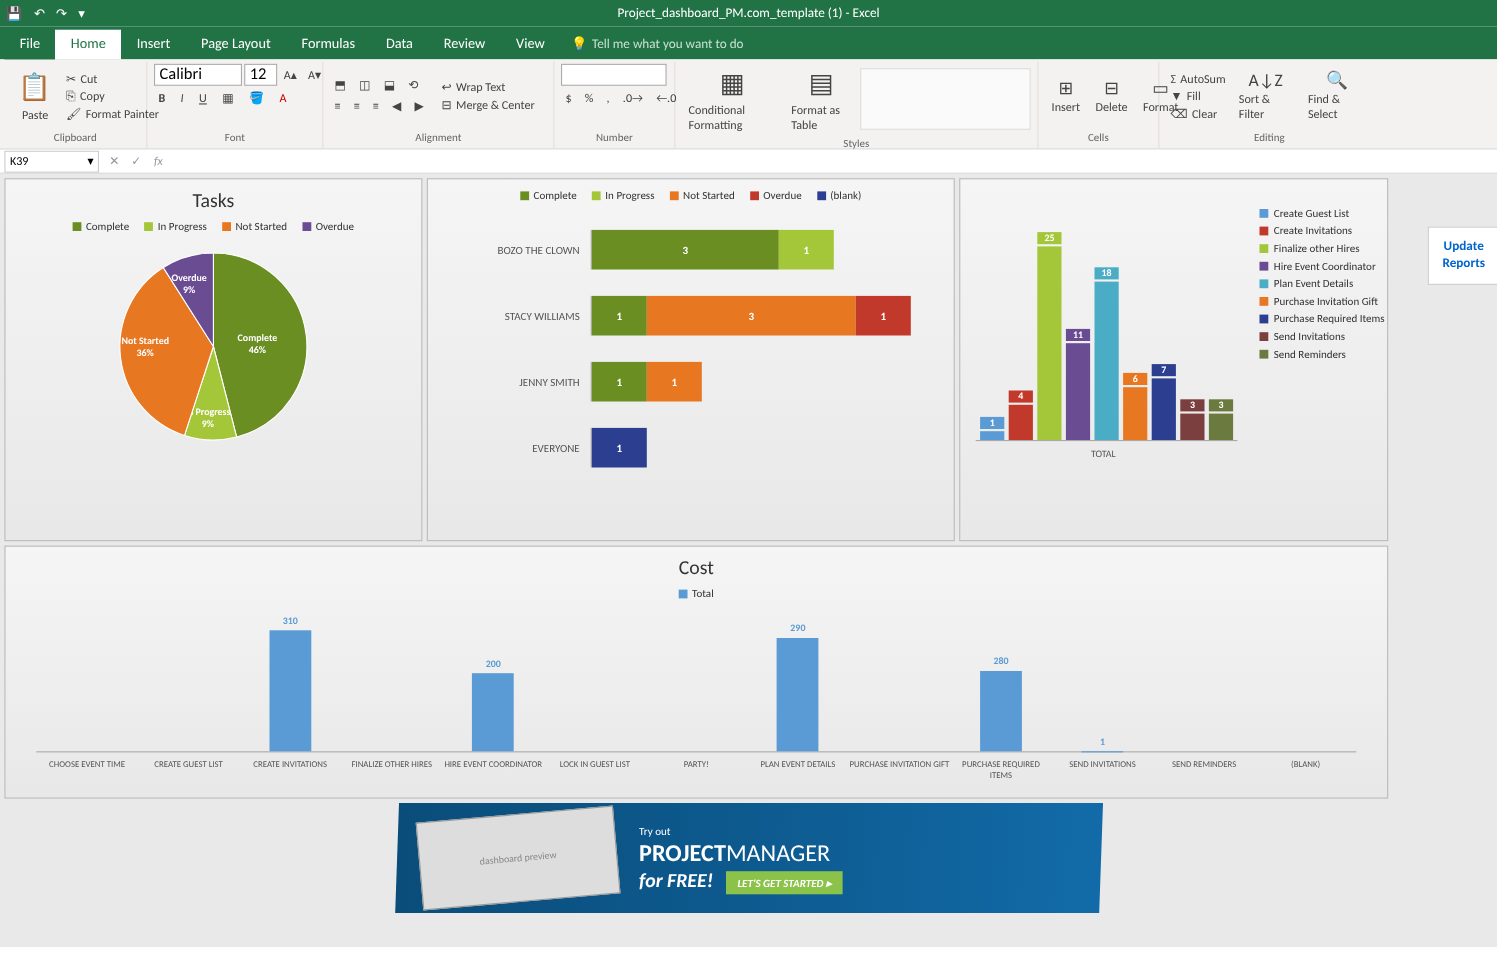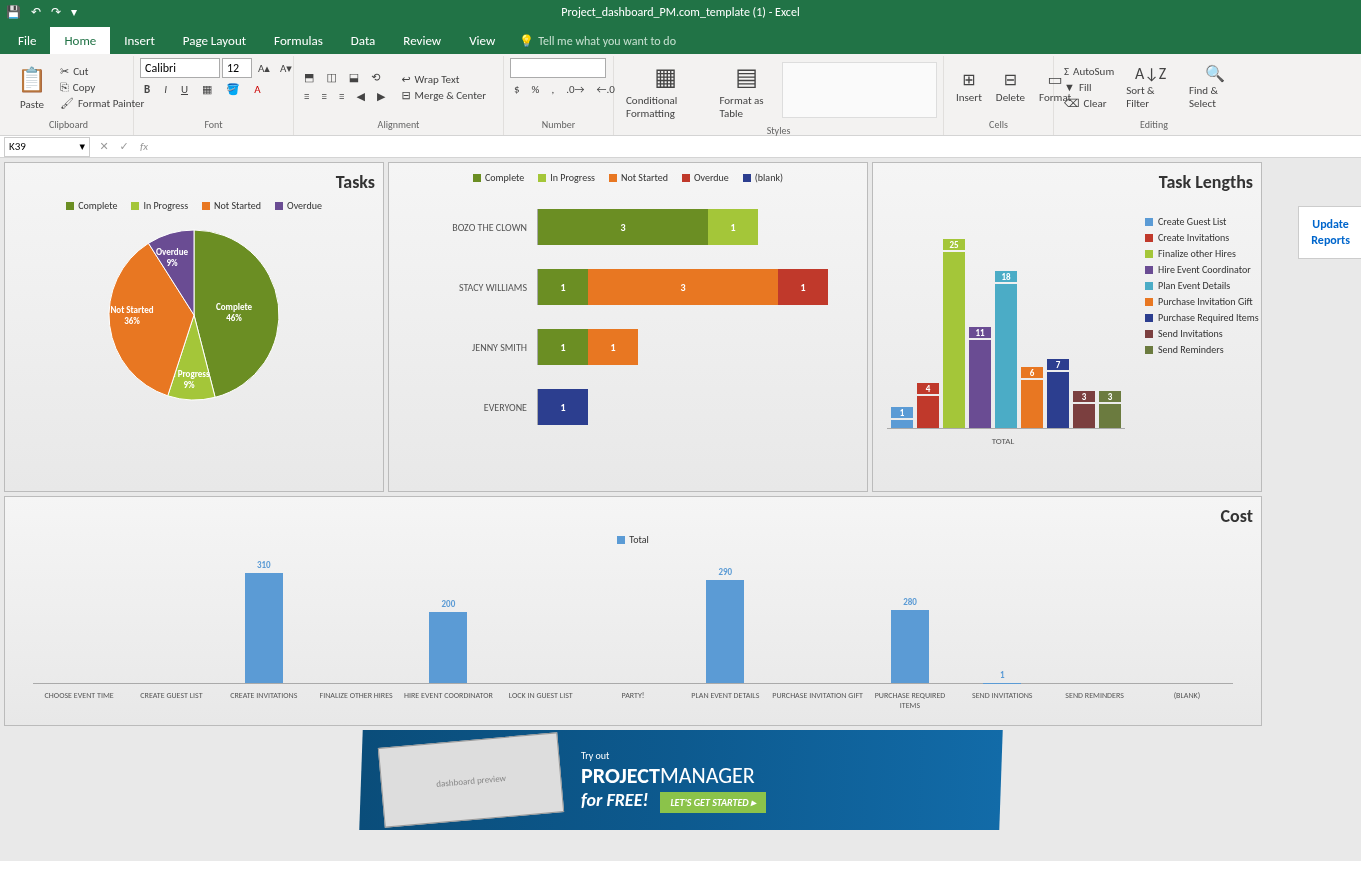--- a/index.html
+++ b/index.html
@@ -15,29 +15,29 @@
 .ribbon-tabs .tellme{display:flex;align-items:center;gap:4px;padding:6px 10px;color:#c6e0d0;font-size:12px}
 .ribbon{background:#f3f2f1;height:82px;border-bottom:1px solid #d4d4d4;display:flex;padding:2px 4px 0}
 .rgroup{display:flex;flex-direction:column;justify-content:space-between;border-right:1px solid #e1dfdd;padding:2px 6px}
 .rgroup .ctrls{display:flex;gap:2px;flex:1;align-items:center}
 .rgroup .glabel{text-align:center;font-size:10px;color:#666;padding:2px 0}
 .rbtn{display:flex;flex-direction:column;align-items:center;gap:2px;padding:2px 6px;cursor:pointer;font-size:11px;color:#444}
 .rbtn .ic{width:18px;height:18px;display:flex;align-items:center;justify-content:center;font-size:16px}
 .rbtn.big .ic{width:32px;height:32px;font-size:24px}
 .smallcol{display:flex;flex-direction:column;gap:1px}
 .smallbtn{font-size:11px;color:#444;padding:1px 4px;cursor:pointer;display:flex;align-items:center;gap:4px;white-space:nowrap}
-.fontsel{font-size:12px;border:1px solid #ababab;background:#fff;padding:1px 4px;height:20px}
+.fontsel{font-size:15px;border:1px solid #ababab;background:#fff;padding:1px 4px;height:20px}
 .formula-bar{height:22px;border-bottom:1px solid #d4d4d4;display:flex;align-items:center;background:#fff}
 .namebox{width:86px;height:20px;border:1px solid #ccc;font-size:11px;padding:0 4px;margin:0 4px;display:flex;align-items:center;justify-content:space-between}
 .fxbtn{width:20px;text-align:center;color:#999;font-size:11px;cursor:pointer}
 .fxinput{flex:1;border:none;outline:none;font-size:11px;padding:0 4px}
 .sheet{background:#e9e9e9;padding:4px;height:703px;position:relative}
 .dash-row{display:flex;gap:4px;margin-bottom:4px}
 .card{background:linear-gradient(to bottom,#f5f5f5,#e8e8e8);border:1px solid #bbb;padding:8px;position:relative}
-.card-title{text-align:right;font-weight:bold;font-size:18px;color:#333;margin-bottom:6px}
+.card-title{text-align:center;font-weight:normal;font-size:18px;color:#333;margin-bottom:6px}
 .legend{display:flex;justify-content:center;gap:14px;font-size:10px;color:#333;margin-bottom:8px;flex-wrap:wrap}
 .legend span{display:flex;align-items:center;gap:4px}
 .sq{width:8px;height:8px;display:inline-block}
 .pie-wrap{display:flex;justify-content:center;position:relative}
 .pie{width:240px;height:200px;position:relative}
 .workload-chart{padding:10px 30px}
 .wrow{display:flex;align-items:center;height:50px;margin-bottom:10px}
 .wlabel{width:110px;text-align:right;font-size:10px;color:#555;padding-right:10px}
 .wbars{display:flex;height:36px;border-left:1px solid #aaa}
 .wseg{color:#fff;font-size:10px;font-weight:bold;display:flex;align-items:center;justify-content:center}
@@ -314,21 +314,20 @@
           <div class="wrow">
             <div class="wlabel">EVERYONE</div>
             <div class="wbars">
               <div class="wseg" style="background:#2c3e8f;width:50px">1</div>
             </div>
           </div>
         </div>
     </div>
 
     <div class="card" style="width:390px;height:330px">
-      <div class="card-title">Task Lengths</div>
       <div class="tl-chart">
         <div style="flex:1">
           <div class="tl-bars" id="tl-bars">
               <div class="tl-bar" style="height:8px;background:#5b9bd5">
                 <span class="val" style="top:-13px;color:#fff;background:#5b9bd5;display:block">1</span>
               </div>
               <div class="tl-bar" style="height:32px;background:#c0392b">
                 <span class="val" style="top:-13px;color:#fff;background:#c0392b;display:block">4</span>
               </div>
               <div class="tl-bar" style="height:176px;background:#a4c639">

